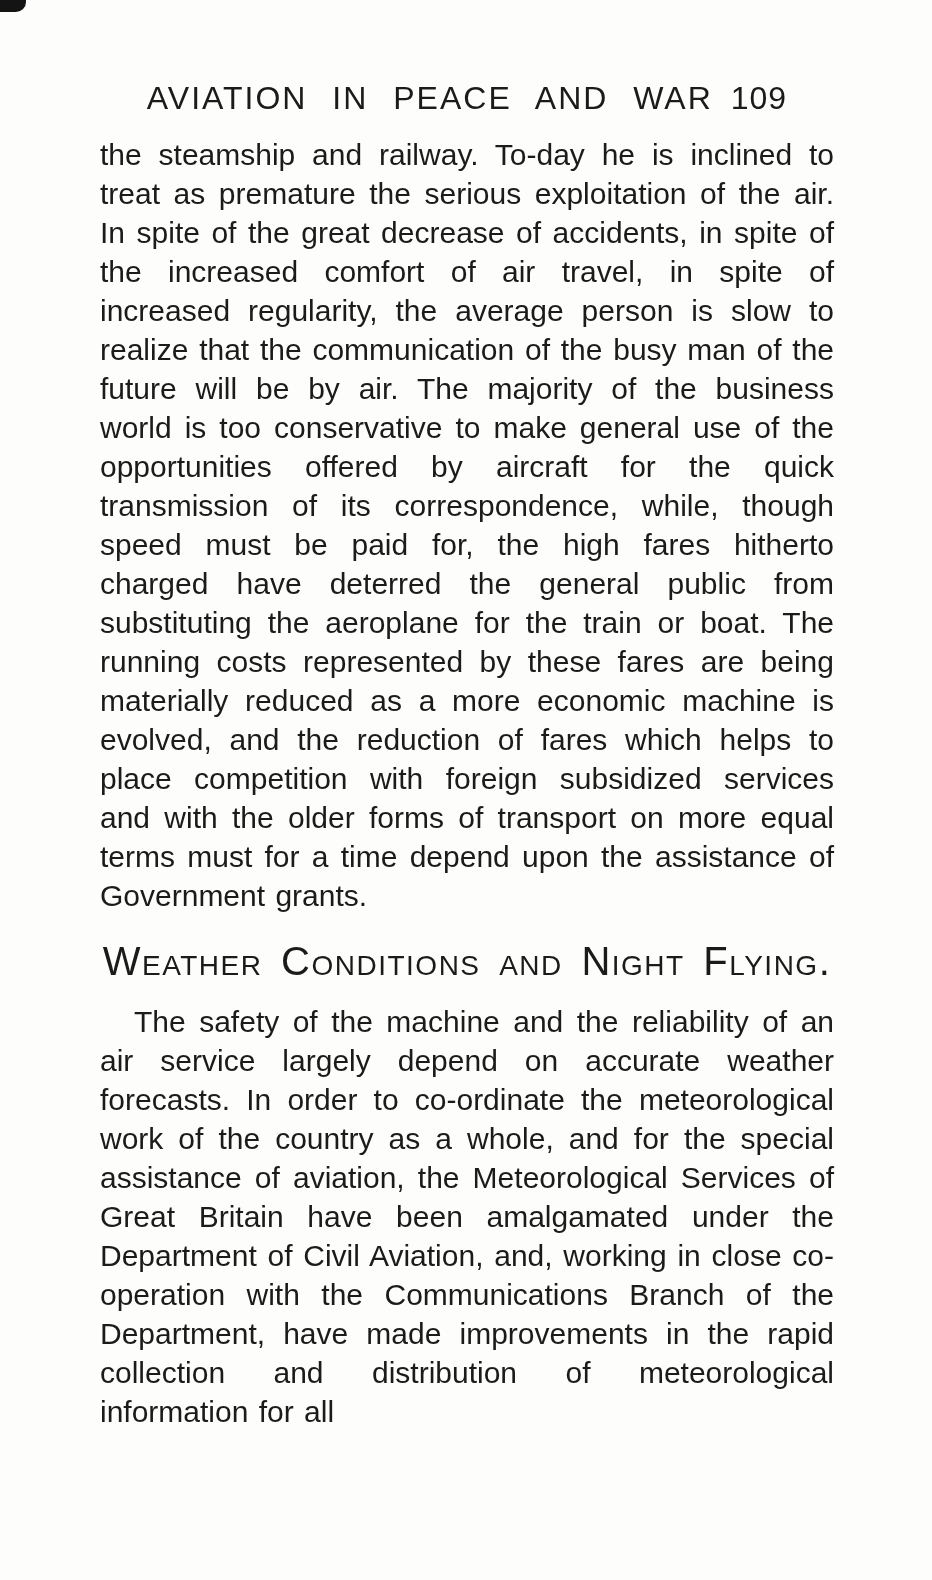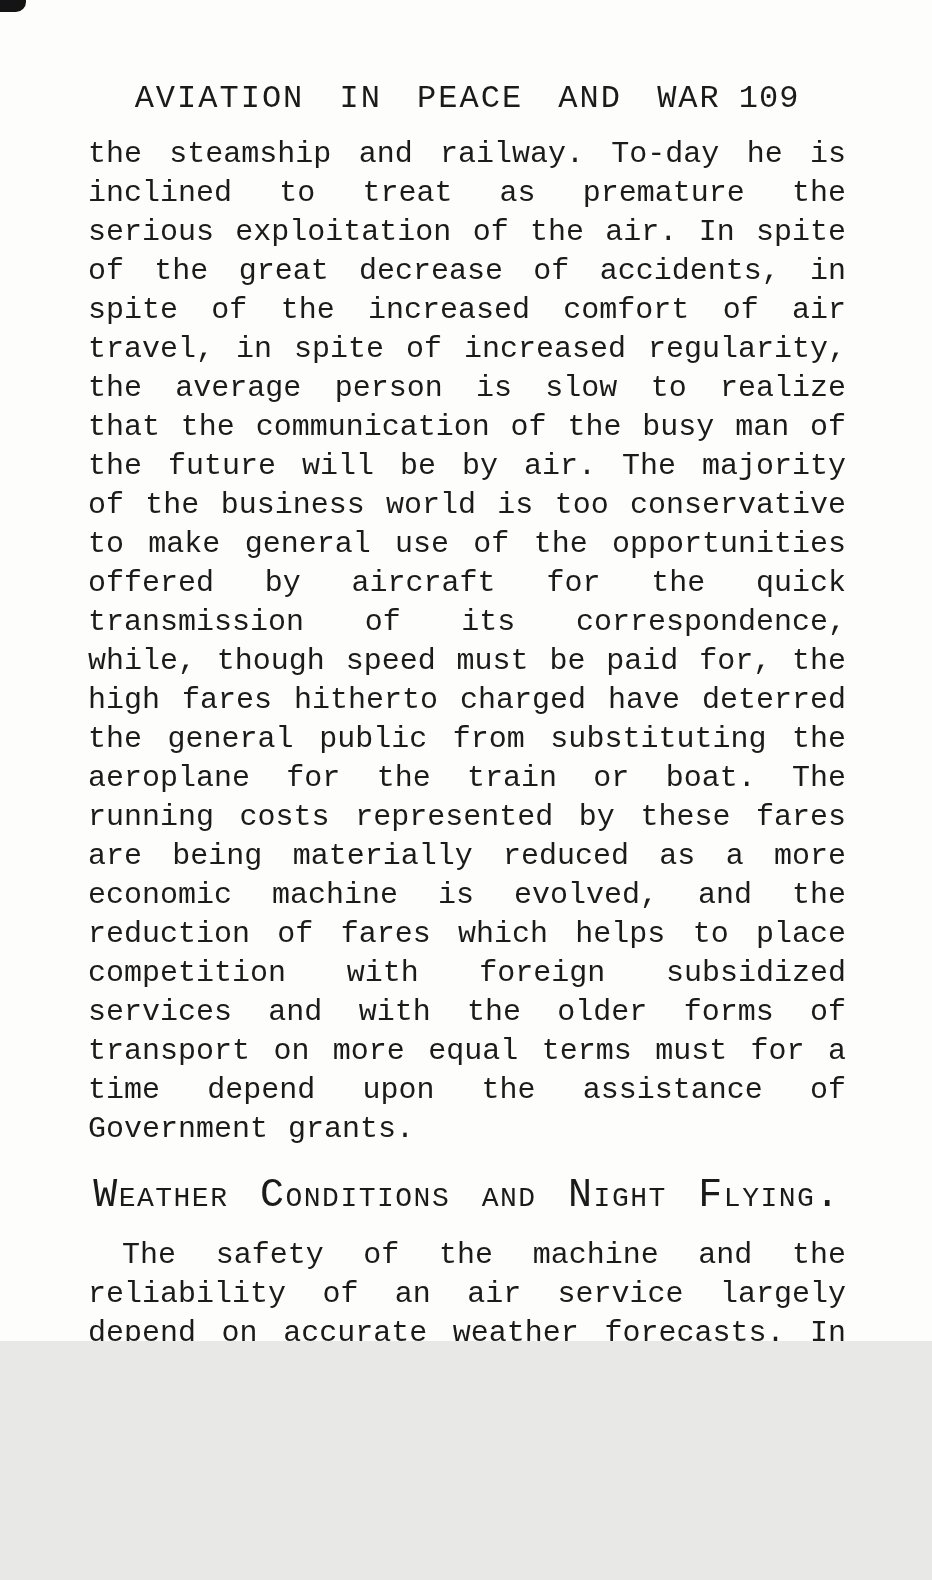--- a/index.html
+++ b/index.html
@@ -3,25 +3,25 @@
 <meta charset="utf-8">
 <style>
   html, body {
     margin: 0;
     padding: 0;
     background: #e8e8e6;
   }
   .page {
     position: relative;
     width: 932px;
-    height: 1341px;
+    height: 1580px;
     margin: 0 auto;
     background: #fdfdfb;
     overflow: hidden;
-    font-family: Liberation Mono, monospace;
+    font-family: Liberation Sans, sans-serif;
     color: #1b1b1b;
     box-sizing: border-box;
     padding: 80px 86px 40px 88px;
   }
   .scan-artifact {
     position: absolute;
     top: 0;
     left: 0;
     width: 26px;
     height: 12px;
@@ -37,21 +37,21 @@
     margin: 0 0 18px 0;
   }
   .running-header .page-number {
     margin-left: 18px;
     letter-spacing: 1px;
   }
   .body-text {
     font-size: 30px;
     line-height: 39px;
     text-align: justify;
-    margin: 0;
+    margin: 12px;
     word-spacing: 2px;
   }
   .body-text.no-indent {
     text-indent: 0;
   }
   .body-text.indent {
     text-indent: 34px;
   }
   .section-heading {
     font-variant: small-caps;

